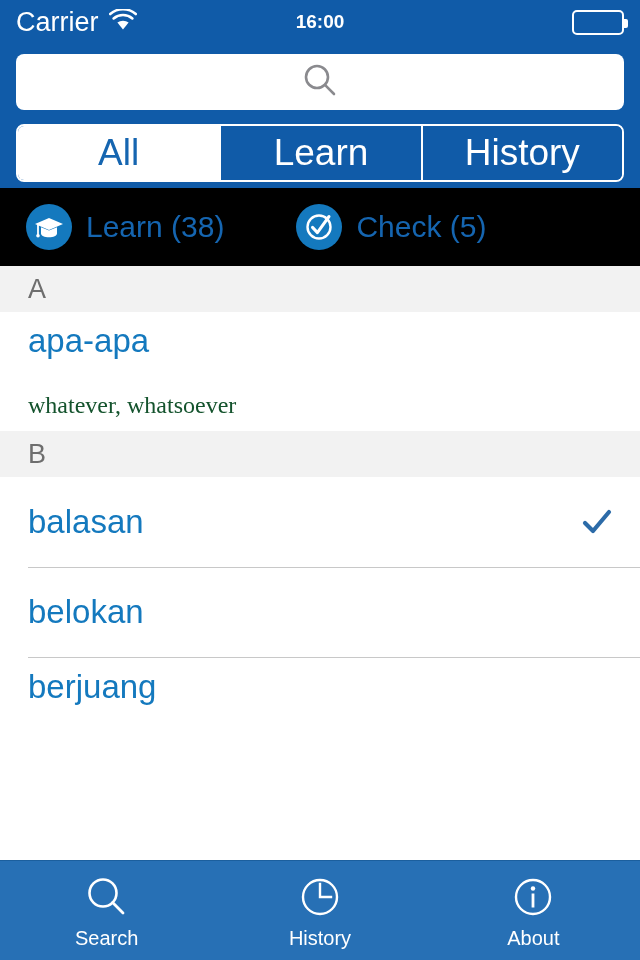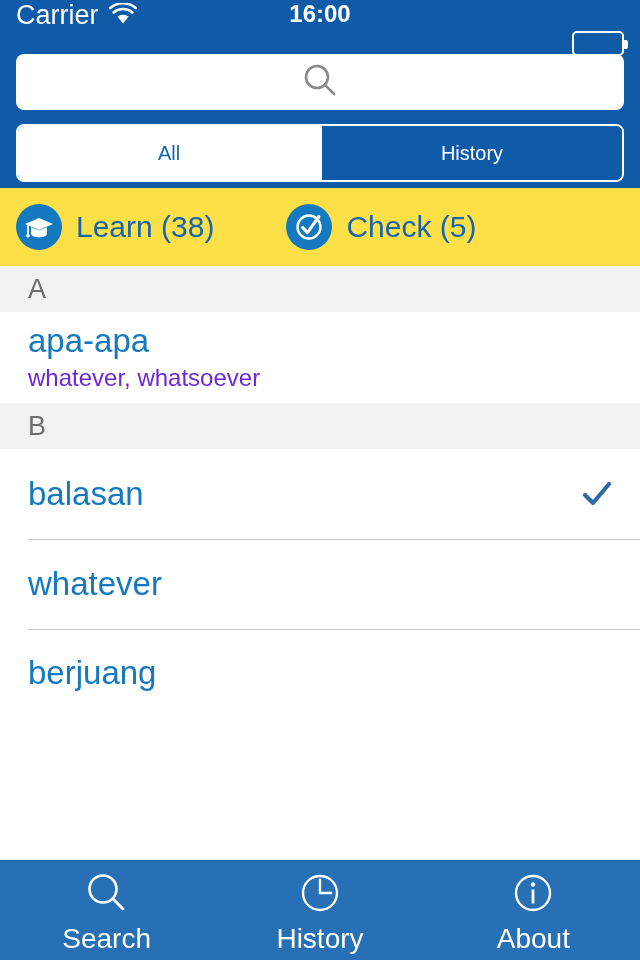--- a/index.html
+++ b/index.html
@@ -28,44 +28,44 @@
   
   .header {
     background: #105BA8;
     flex: 0 0 auto;
     padding-bottom: 6px;
   }
 
   .statusbar {
     height: 44px;
     display: flex;
+    align-items: center;
     padding: 0 16px;
     color: #ffffff;
     position: relative;
-    flex-direction: column;
   }
   .status-left {
     display: flex;
     align-items: center;
     gap: 10px;
   }
   .carrier-label {
     font-size: 27px;
     letter-spacing: 0px;
     color: #ffffff;
   }
   .wifi-icon { display: block; }
   .status-center {
     position: absolute;
     left: 0; right: 0;
     text-align: center;
     pointer-events: none;
   }
   .clock-label {
-    font-size: 24px;
+    font-size: 19px;
     font-weight: bold;
     color: #ffffff;
   }
   .status-right {
     margin-left: auto;
     display: flex;
     align-items: center;
   }
   .battery {
     width: 52px;
@@ -114,41 +114,41 @@
     border: 2px solid #ffffff;
     border-radius: 8px;
     overflow: hidden;
     background: #105BA8;
   }
   .segment {
     flex: 1 1 33.333%;
     display: flex;
     align-items: center;
     justify-content: center;
-    font-size: 20px;
+    font-size: 37px;
     color: #ffffff;
     border-left: 2px solid #ffffff;
     background: #105BA8;
     cursor: pointer;
     user-select: none;
   }
   .segment:first-child { border-left: none; }
   .segment.active {
     background: #ffffff;
     color: #1565B0;
   }
 
   
   .actionbar {
     flex: 0 0 auto;
     height: 78px;
-    background: #fde047;
-    display: flex;
-    align-items: center;
-    padding-left: 16px;
+    background: #000000;
+    display: flex;
+    align-items: center;
+    padding-left: 26px;
     gap: 72px;
   }
   .action {
     display: flex;
     align-items: center;
     gap: 14px;
     cursor: pointer;
     user-select: none;
   }
   .action-label {
@@ -184,40 +184,42 @@
   }
   .row {
     position: relative;
     min-height: 90px;
     padding: 10px 65px 10px 28px;
     display: flex;
     flex-direction: column;
     justify-content: center;
     background: #ffffff;
     cursor: pointer;
+    gap: 28px;
   }
   .row + .row::before {
     content: "";
     position: absolute;
     left: 28px;
     right: 0;
     top: 0;
     height: 1px;
     background: #C8C8C8;
   }
   .row-term {
     font-size: 33px;
     color: #1479BE;
     line-height: 1.16;
   }
   .row-def {
     font-size: 24px;
-    color: #6d28d9;
+    color: #14532d;
     line-height: 1.3;
     margin-top: 2px;
+    font-family: Liberation Serif, serif;
   }
   .row-check {
     position: absolute;
     right: 26px;
     top: 50%;
     transform: translateY(-50%);
     display: flex;
     align-items: center;
   }
 
@@ -236,21 +238,21 @@
     flex-direction: column;
     align-items: center;
     justify-content: center;
     gap: 4px;
     color: #ffffff;
     cursor: pointer;
     user-select: none;
     height: 100%;
   }
   .tab-icon { display: flex; align-items: center; justify-content: center; height: 52px; }
-  .tab-label { font-size: 28px; color: #ffffff; }
+  .tab-label { font-size: 20px; color: #ffffff; }
 </style>
 </head>
 <body>
 
 <div class="phone">
 
   <div class="header">
 
     <div class="statusbar">
       <div class="status-left">
@@ -281,20 +283,23 @@
         </span>
         <input class="search-input-ghost" type="text" placeholder="" style="">
       </div>
     </div>
 
     <div class="segmented">
       <div class="segment active">
         <span>All</span>
       </div>
       <div class="segment">
+        <span>Learn</span>
+      </div>
+      <div class="segment">
         <span>History</span>
       </div>
     </div>
   </div>
 
   <div class="actionbar">
 
     <div class="action">
       <span class="circle-icon">
         <svg width="34" height="34" viewBox="0 0 34 34">
@@ -338,21 +343,21 @@
       <span class="row-term">balasan</span>
       <span class="row-check">
         <svg width="34" height="34" viewBox="0 0 34 34">
           <path d="M5 18 L13 26 L29 7" stroke="#2C6BA8" stroke-width="4.2" fill="none" stroke-linecap="round" stroke-linejoin="round"></path>
         </svg>
       </span>
     </div>
 
 
     <div class="row">
-      <span class="row-term">whatever</span>
+      <span class="row-term">belokan</span>
 
     </div>
 
 
     <div class="row">
       <span class="row-term">berjuang</span>
       <span class="row-def"></span>
 
     </div>
   </div>

